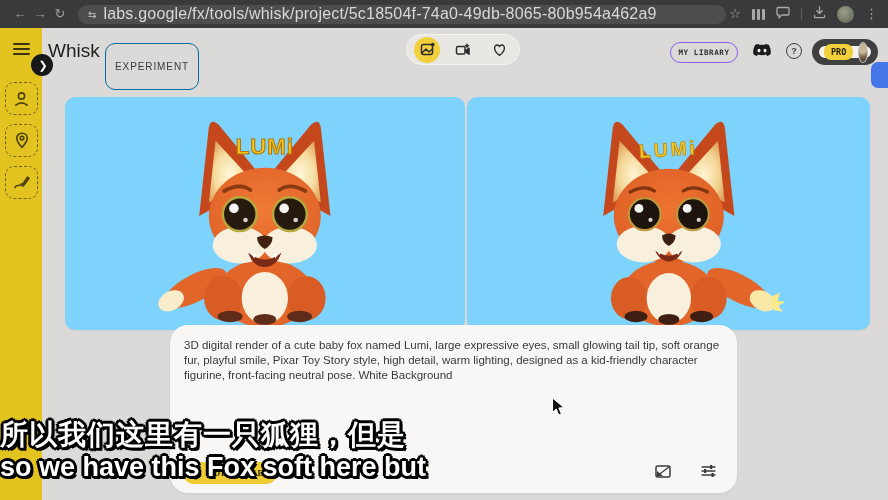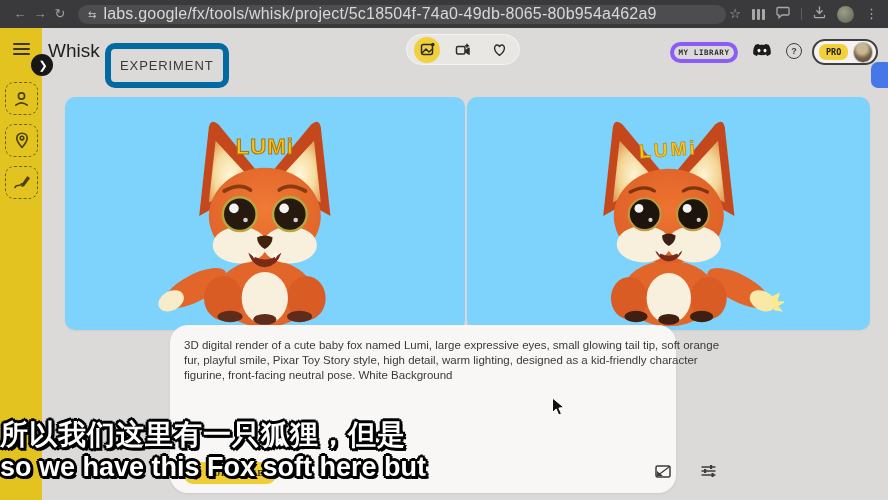--- a/index.html
+++ b/index.html
@@ -23,41 +23,41 @@
   .sidebar{position:absolute;left:0;top:28px;width:42px;height:472px;background:#e2c320;z-index:20}
   .hamburger{position:absolute;left:13px;top:15px;width:17px;height:12px;display:flex;flex-direction:column;justify-content:space-between;cursor:pointer}
   .hamburger i{display:block;height:2px;background:#3a3410;border-radius:1px}
   .side-btn{position:absolute;left:5px;width:33px;height:33px;border:1.5px dashed #6d5f12;border-radius:9px;display:flex;align-items:center;justify-content:center;cursor:pointer}
   .side-btn svg{stroke:#4a4008;fill:none;stroke-width:1.6;stroke-linecap:round;stroke-linejoin:round}
   .expand-btn{position:absolute;left:31px;top:54px;width:22px;height:22px;background:#171717;border-radius:50%;z-index:25;display:flex;align-items:center;justify-content:center;cursor:pointer}
   .expand-btn span{color:#fff;font-size:11px;line-height:1;transform:translateX(1px)}
 
   
   .app-title{position:absolute;left:48px;top:40px;font-size:19px;font-weight:500;color:#1f1f1f;z-index:10}
-  .exp-badge{position:absolute;left:105px;top:43px;border:6px solid #0369a1;border-radius:10px;padding:9px 9px;font-size:13px;letter-spacing:.9px;color:#3a3a3a;z-index:10}
+  .exp-badge{position:absolute;left:105px;top:43px;border:1px solid #0369a1;border-radius:10px;padding:17px 9px;font-size:10px;letter-spacing:.9px;color:#3a3a3a;z-index:10}
   .mode-pill{position:absolute;left:406px;top:34px;height:31px;padding:0 7px;background:#e9e7e4;border:1px solid #f5f4f2;border-radius:17px;display:flex;align-items:center;gap:10px;z-index:10}
   .mode-ic{width:26px;height:26px;border-radius:50%;display:flex;align-items:center;justify-content:center;cursor:pointer}
   .mode-ic.sel{background:#f2d03c}
   .mode-ic svg{stroke:#2c2c2c;fill:none;stroke-width:1.5;stroke-linecap:round;stroke-linejoin:round}
-  .mylib{position:absolute;left:670px;top:42px;width:68px;height:21px;border:4px solid #8b5cf6;border-radius:12px;display:flex;align-items:center;justify-content:center;font-family:"DejaVu Sans Mono",monospace;font-size:7.5px;font-weight:bold;letter-spacing:.6px;color:#2c2c2c;z-index:10;cursor:pointer;background:transparent}
+  .mylib{position:absolute;left:670px;top:42px;width:68px;height:21px;border:1px solid #8b5cf6;border-radius:12px;display:flex;align-items:center;justify-content:center;font-family:"DejaVu Sans Mono",monospace;font-size:7.5px;font-weight:bold;letter-spacing:.6px;color:#2c2c2c;z-index:10;cursor:pointer;background:transparent}
   .discord{position:absolute;left:752px;top:42px;z-index:10;cursor:pointer}
   .help{position:absolute;left:786px;top:43px;width:16px;height:16px;border:1.5px solid #3c3c3c;border-radius:50%;display:flex;align-items:center;justify-content:center;font-size:9px;font-weight:bold;color:#3c3c3c;z-index:10;cursor:pointer}
-  .propill{position:absolute;left:812px;top:39px;width:66px;height:26px;background:#f4f3f1;border:2px solid #404040;border-radius:14px;display:flex;align-items:center;padding:0 3px 0 5px;gap:5px;z-index:10;cursor:pointer}
+  .propill{position:absolute;left:812px;top:39px;width:66px;height:26px;background:#f4f3f1;border:7px solid #404040;border-radius:14px;display:flex;align-items:center;padding:0 3px 0 5px;gap:5px;z-index:10;cursor:pointer}
   .probadge{background:#f2d03c;border-radius:7px;padding:3px 7px;font-size:8.5px;font-weight:bold;color:#23200d;font-family:"DejaVu Sans Mono",monospace}
   .user-avatar{width:21px;height:21px;border-radius:50%;background:radial-gradient(circle at 45% 30%,#c9b694 0 30%,#7d6a4a 55%,#3f3526);border:1px solid #bbb}
   .blue-widget{position:absolute;right:-5px;top:62px;width:22px;height:26px;background:#4677e8;border-radius:7px;z-index:45}
 
   
   .card{position:absolute;top:97px;height:233px;background:#7dd3fc;border-radius:10px;box-shadow:0 1px 2px rgba(0,0,0,.05);z-index:1;display:flex;align-items:flex-end;justify-content:center;overflow:hidden;cursor:pointer}
   .card-left{left:65px;width:400px}
   .card-right{left:467px;width:403px}
   .fox{height:222px;display:block}
 
   
-  .panel{position:absolute;left:170px;top:325px;width:506px;height:168px;background:#f8f7f5;border-radius:18px;box-shadow:0 1px 3px rgba(0,0,0,.07);z-index:5}
+  .panel{position:absolute;left:170px;top:325px;width:567px;height:168px;background:#f8f7f5;border-radius:18px;box-shadow:0 1px 3px rgba(0,0,0,.07);z-index:5}
   .prompt-text{position:absolute;left:14px;top:13px;width:537px;font-size:11.5px;line-height:1.32;color:#3b3936;cursor:text}
   .addimg{position:absolute;left:13px;bottom:9px;height:22px;background:#f0cd35;border:none;border-radius:12px;display:flex;align-items:center;gap:6px;padding:0 13px 0 10px;cursor:pointer}
   .addimg .chev{font-size:10px;font-weight:bold;color:#2a270f}
   .addimg .lbl{font-family:Liberation Serif, serif;font-size:8px;font-weight:bold;letter-spacing:1px;color:#2a270f}
   .panel-ic{position:absolute;bottom:11px;cursor:pointer}
   .panel-ic svg{stroke:#3c3c3c;fill:none;stroke-width:1.5;stroke-linecap:round}
   .ic-aspect{left:485px}
   .ic-tune{left:531px}
 
   

